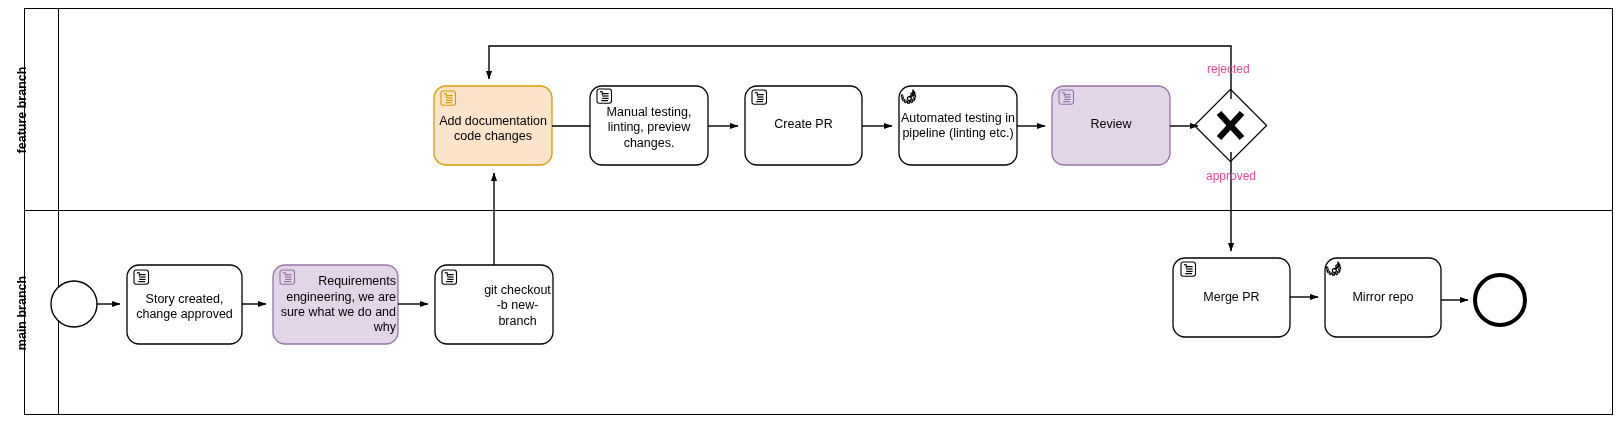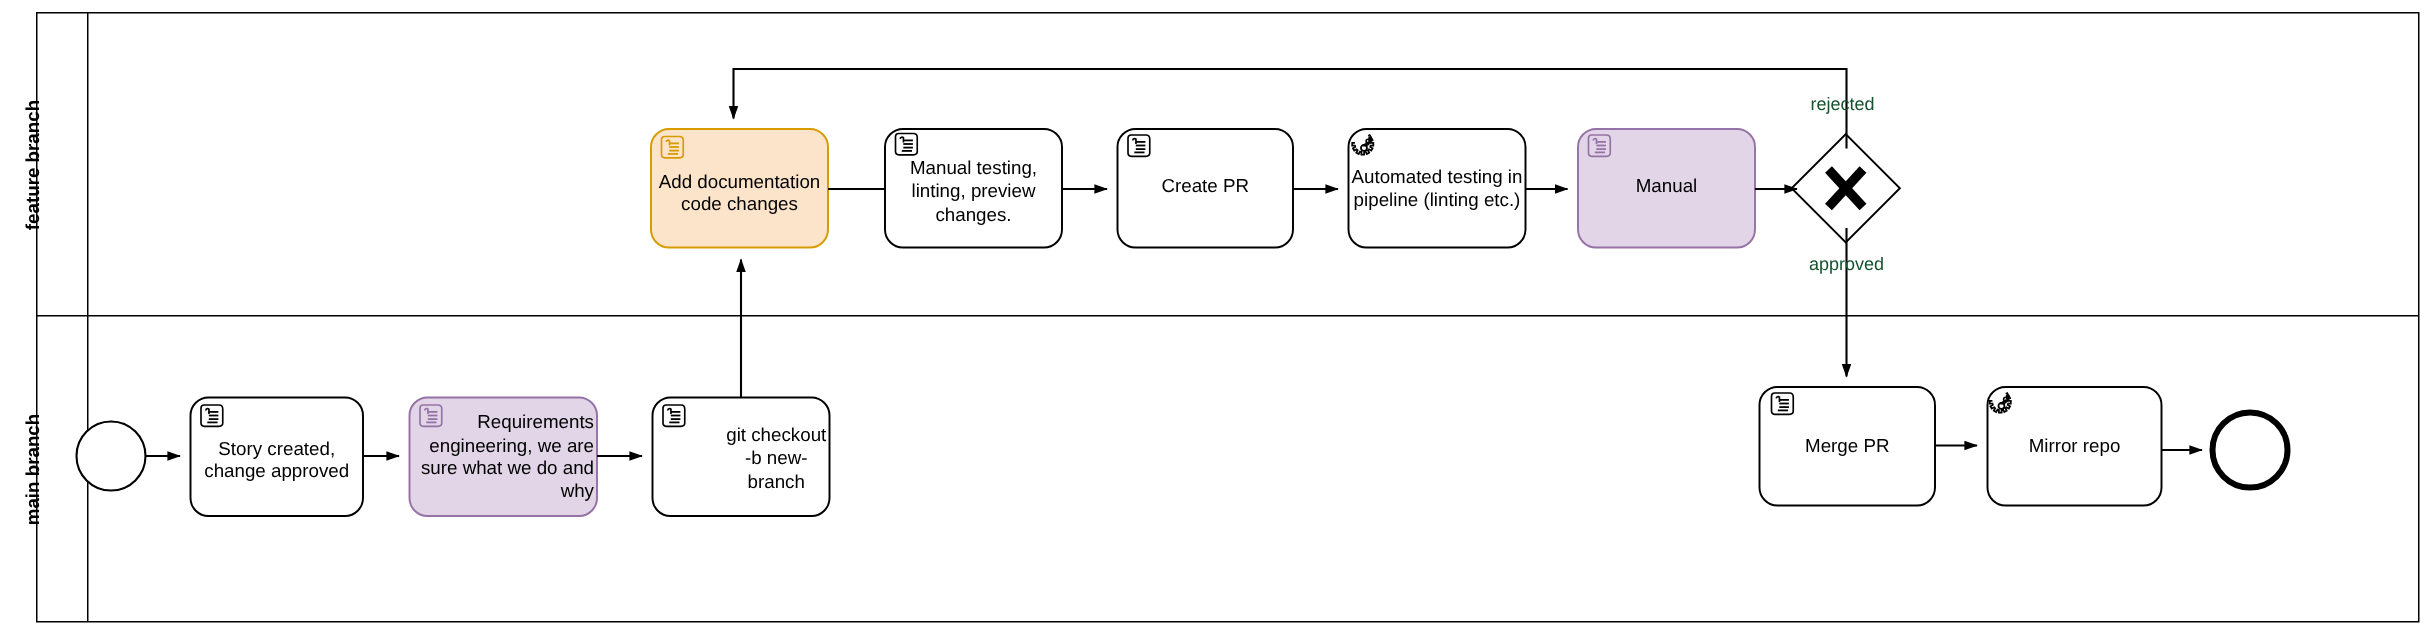--- a/index.html
+++ b/index.html
@@ -15,21 +15,21 @@
     color:#000000;
     line-height:1.23;
     pointer-events:none;
     white-space:pre-wrap;
     box-sizing:border-box;
   }
   .edge-label{
     position:absolute;
     font-family:"Liberation Sans", sans-serif;
     font-size:12px;
-    color:#14532d;
+    color:#ec4899;
     white-space:nowrap;
   }
   .lane-label{
     position:absolute;
     font-family:"Liberation Sans", sans-serif;
     font-size:12.5px;
     font-weight:bold;
     color:#000000;
     transform-origin:center center;
     display:flex;align-items:center;justify-content:center;
@@ -222,21 +222,21 @@
   <div class="node-label" style="left:437px;top:285px;width:114px;height:42px;padding-left:47px;">git checkout -b new-branch</div>
 
   <div class="node-label" style="left:436px;top:108px;width:114px;height:42px;">Add documentation code changes</div>
 
   <div class="node-label" style="left:592px;top:99px;width:114px;height:58px;">Manual testing, linting, preview changes.</div>
 
   <div class="node-label" style="left:901px;top:104px;width:114px;height:44px;">Automated testing in pipeline (linting etc.)</div>
 
   <div class="node-label" style="left:747px;top:112px;width:113px;height:26px;">Create PR</div>
 
-  <div class="node-label" style="left:1054px;top:112px;width:114px;height:26px;">Manual</div>
+  <div class="node-label" style="left:1054px;top:112px;width:114px;height:26px;">Review</div>
 
   <div class="node-label" style="left:1175px;top:285px;width:113px;height:26px;">Merge PR</div>
 
   <div class="node-label" style="left:1327px;top:285px;width:112px;height:26px;">Mirror repo</div>
 
   <div class="edge-label" style="left:1207px;top:62px;">rejected</div>
 
   <div class="edge-label" style="left:1206px;top:169px;">approved</div>
 
   <div class="hit" style="left:51px;top:281px;width:46px;height:46px;border-radius:50%;"></div>

